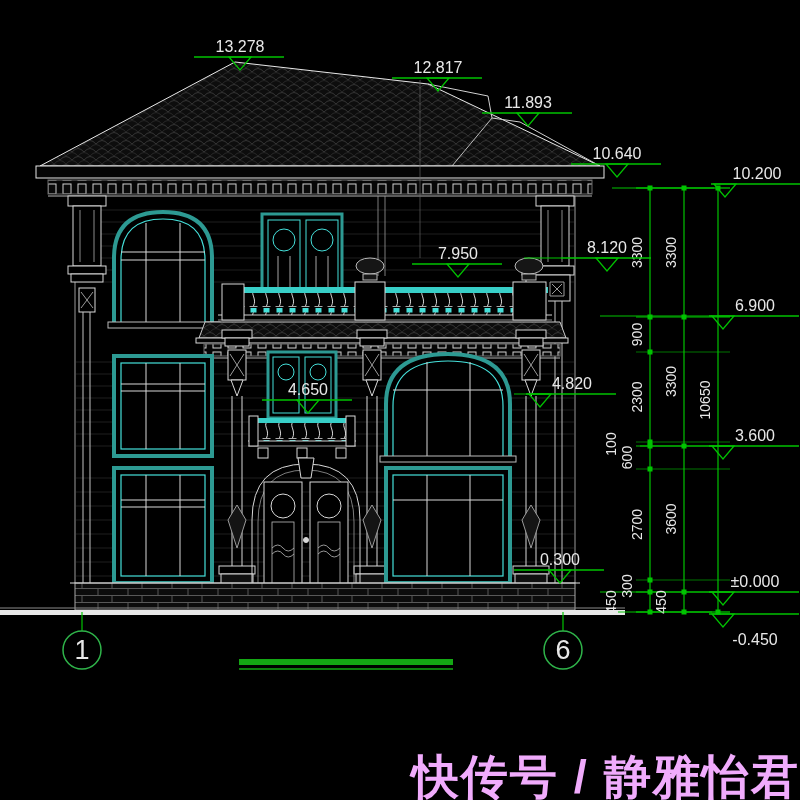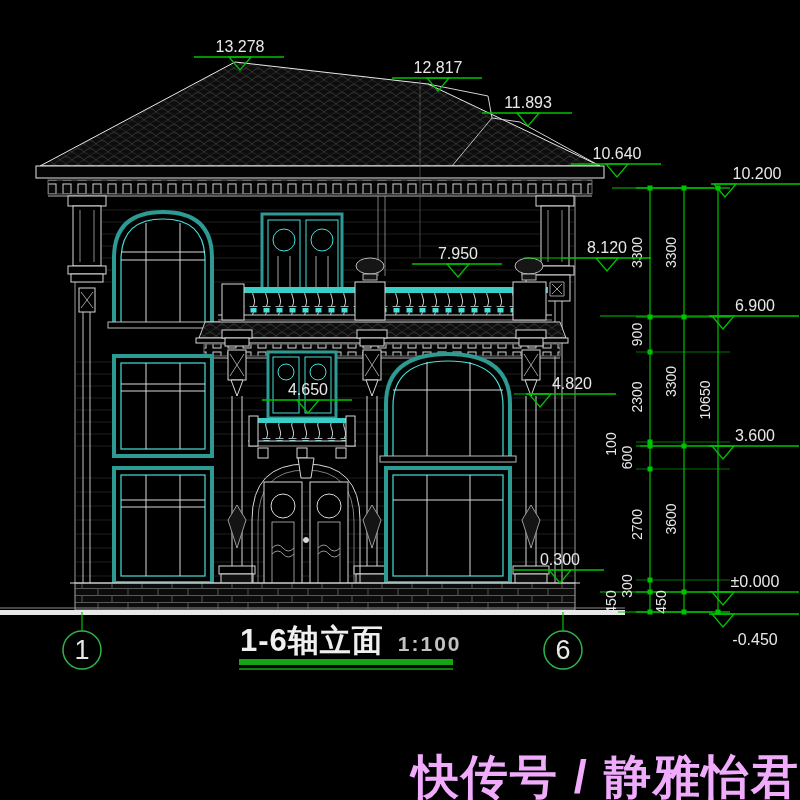--- a/index.html
+++ b/index.html
@@ -422,19 +422,16 @@
           <circle cx="82" cy="650" r="19" fill="none" stroke="#2fb44a" stroke-width="1.5"></circle>
           <text x="82" y="659" fill="#e8e8e8" font-size="27" font-family="&quot;DejaVu Serif&quot;,serif" text-anchor="middle">1</text>
         </g>
         <g>
           <circle cx="563" cy="650" r="19" fill="none" stroke="#2fb44a" stroke-width="1.5"></circle>
           <text x="563" y="659" fill="#e8e8e8" font-size="27" font-family="&quot;DejaVu Serif&quot;,serif" text-anchor="middle">6</text>
         </g>
       </g>
   </svg>
 
-  <div class="overlay" id="title-row">
-    <span>1-6轴立面</span><span id="title-scale">1:100</span>
-  </div>
   <div id="title-bar1"></div>
   <div id="title-bar2"></div>
   <div class="overlay" id="watermark">快传号 / 静雅怡君</div>
 </div>
 
 </body></html>

